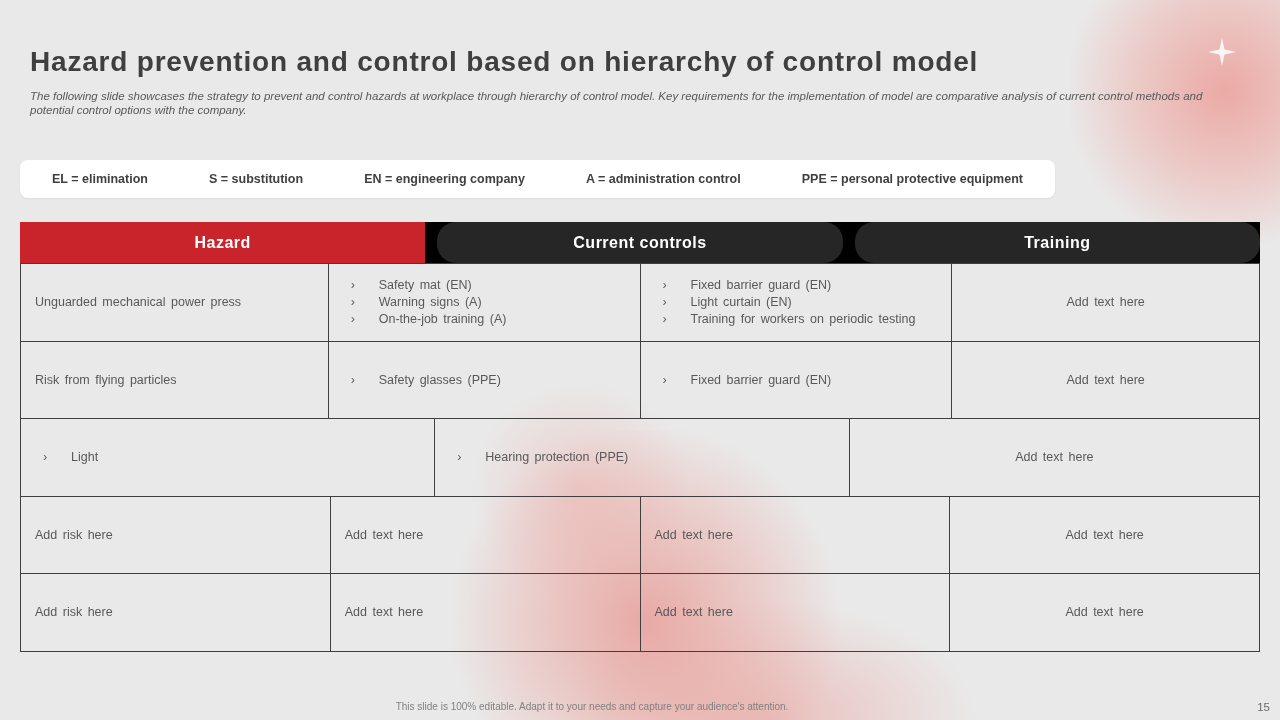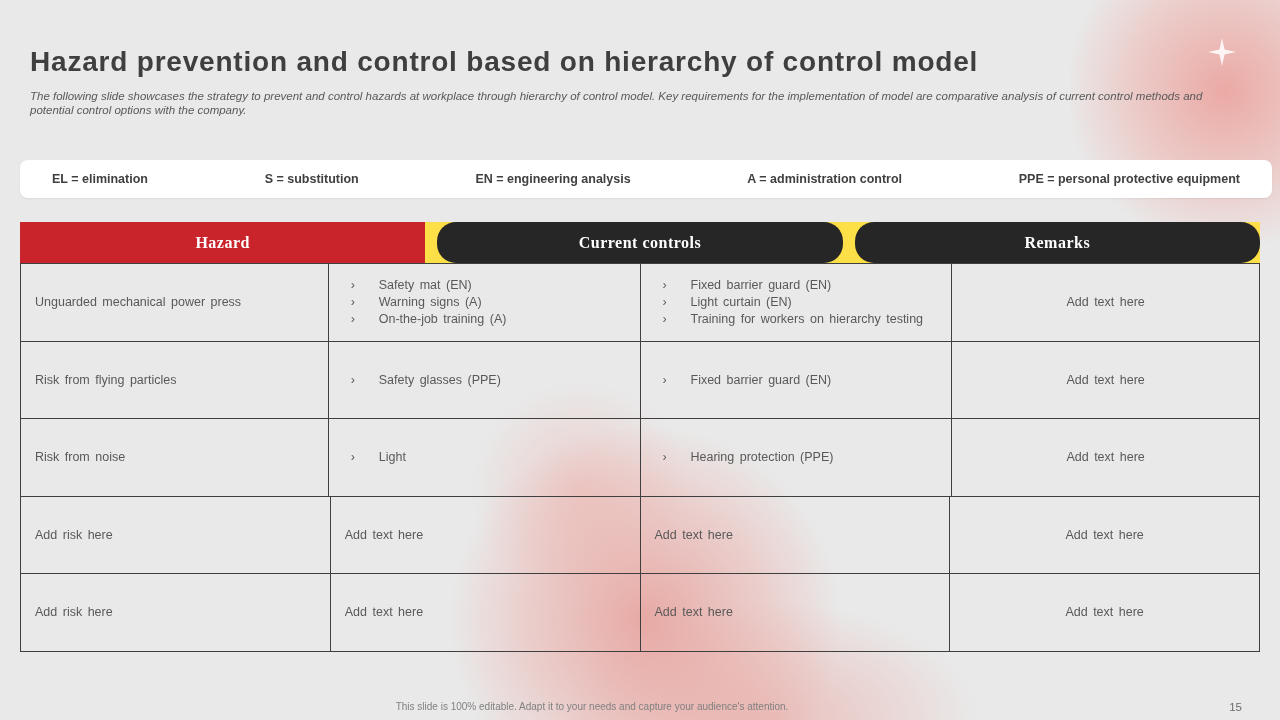--- a/index.html
+++ b/index.html
@@ -27,29 +27,29 @@
   .title {
     position:absolute; left:30px; top:34px; z-index:2;
     font-size:28px; font-weight:bold; color:var(--title); letter-spacing:0.8px;margin-top:12px;
   }
   .subtitle {
     position:absolute; left:30px; top:89px; width:1205px; z-index:2;
     font-size:11.5px; line-height:14px; color:var(--text);font-style:italic;
   }
 
   .legend {
-    position:absolute; left:20px; top:160px; width:1252px; height:38px; z-index:2;
+    position:absolute; left:20px; top:160px; width:1035px; height:38px; z-index:2;
     background:#ffffff; border-radius:8px; box-sizing:border-box;
     display:flex; align-items:center; justify-content:space-between;
     padding:0 32px; box-shadow:0 1px 2px rgba(0,0,0,0.06);
   }
   .legend-item { font-size:12.5px; font-weight:bold; color:#404040; white-space:nowrap; }
 
   .table { position:absolute; left:20px; top:222px; width:1240px; z-index:2; }
-  .header-row { display:flex; gap:12px; background:#fde047;font-family:Liberation Serif, serif; }
+  .header-row { display:flex; gap:12px; background:#000000; }
   .header-cell {
     flex:1 1 0; height:41px; display:flex; align-items:center; justify-content:center;
     color:#ffffff; font-weight:bold; font-size:16px; letter-spacing:0.5px;
   }
   .header-cell.red  { background:var(--red); }
   .header-cell.dark { background:var(--dark);border-radius:19px; }
 
   .t-body { border-top:1px solid var(--border); }
   .t-row  { display:flex; height:77.5px; }
   .t-cell {
@@ -62,21 +62,21 @@
   .cell-center { display:flex; align-items:center; justify-content:center; text-align:center; padding:0 14px; }
   .cell-bullets { display:flex; flex-direction:column; justify-content:center; padding:0 10px 0 22px; row-gap:1px; }
   .bullet-line  { display:flex; line-height:16px; }
   .bullet-marker { width:28px; flex:0 0 28px; }
 
   .footer {
     position:absolute; left:0; right:96px; top:701px; z-index:2;
     text-align:center; font-size:10px; color:#818181;
   }
   .page-number {
-    position:absolute; right:38px; top:701px; z-index:2;
+    position:absolute; right:10px; top:701px; z-index:2;
     font-size:11.5px; color:#6b6b6b;margin-left:40px;
   }
 </style>
 </head>
 <body style="background: rgb(233, 233, 233);">
 
 <div class="blob blob-tr"></div>
 <div class="blob blob-mid"></div>
 <div class="blob blob-mid2"></div>
 <div class="blob blob-bottom"></div>
@@ -86,30 +86,30 @@
     <path d="M12 0 L14.2 9.8 L24 12 L14.2 14.2 L12 24 L9.8 14.2 L0 12 L9.8 9.8 Z" fill="#ffffff" fill-opacity="0.85"></path>
   </svg>
 </div>
 
 <div class="title">Hazard prevention and control based on hierarchy of control model</div>
 <div class="subtitle">The following slide showcases the strategy to prevent and control hazards at workplace through hierarchy of control model. Key requirements for the implementation of model are comparative analysis of current control methods and potential control options with the company.</div>
 
 <div class="legend">
   <span class="legend-item">EL = elimination</span>
   <span class="legend-item">S = substitution</span>
-  <span class="legend-item">EN = engineering analysis</span>
+  <span class="legend-item">EN = engineering company</span>
   <span class="legend-item">A = administration control</span>
   <span class="legend-item">PPE = personal protective equipment</span>
 </div>
 
 <div class="table">
   <div class="header-row">
       <div class="header-cell red">Hazard</div>
       <div class="header-cell dark">Current controls</div>
-      <div class="header-cell dark">Remarks</div>
+      <div class="header-cell dark">Training</div>
     </div>
   <div class="t-body">
       <div class="t-row">
         <div class="t-cell cell-left">Unguarded mechanical power press</div>
         <div class="t-cell cell-bullets">
           <div class="bullet-line">
             <span class="bullet-marker">›</span>
             <span>Safety mat (EN)</span>
           </div>
           <div class="bullet-line">
@@ -125,21 +125,21 @@
           <div class="bullet-line">
             <span class="bullet-marker">›</span>
             <span>Fixed barrier guard (EN)</span>
           </div>
           <div class="bullet-line">
             <span class="bullet-marker">›</span>
             <span>Light curtain (EN)</span>
           </div>
           <div class="bullet-line">
             <span class="bullet-marker">›</span>
-            <span>Training for workers on hierarchy testing</span>
+            <span>Training for workers on periodic testing</span>
           </div>
         </div>
         <div class="t-cell cell-center">Add text here</div>
       </div>
       <div class="t-row">
         <div class="t-cell cell-left">Risk from flying particles</div>
         <div class="t-cell cell-bullets">
           <div class="bullet-line">
             <span class="bullet-marker">›</span>
             <span>Safety glasses (PPE)</span>
@@ -147,21 +147,20 @@
         </div>
         <div class="t-cell cell-bullets">
           <div class="bullet-line">
             <span class="bullet-marker">›</span>
             <span>Fixed barrier guard (EN)</span>
           </div>
         </div>
         <div class="t-cell cell-center">Add text here</div>
       </div>
       <div class="t-row">
-        <div class="t-cell cell-left">Risk from noise</div>
         <div class="t-cell cell-bullets">
           <div class="bullet-line">
             <span class="bullet-marker">›</span>
             <span>Light</span>
           </div>
         </div>
         <div class="t-cell cell-bullets">
           <div class="bullet-line">
             <span class="bullet-marker">›</span>
             <span>Hearing protection (PPE)</span>

